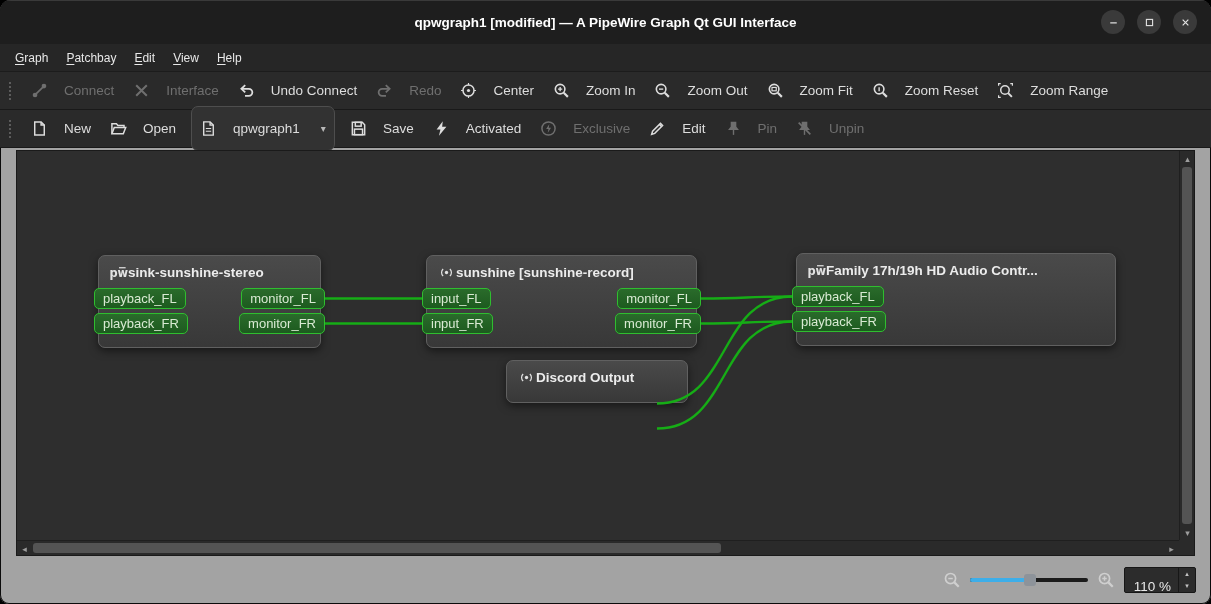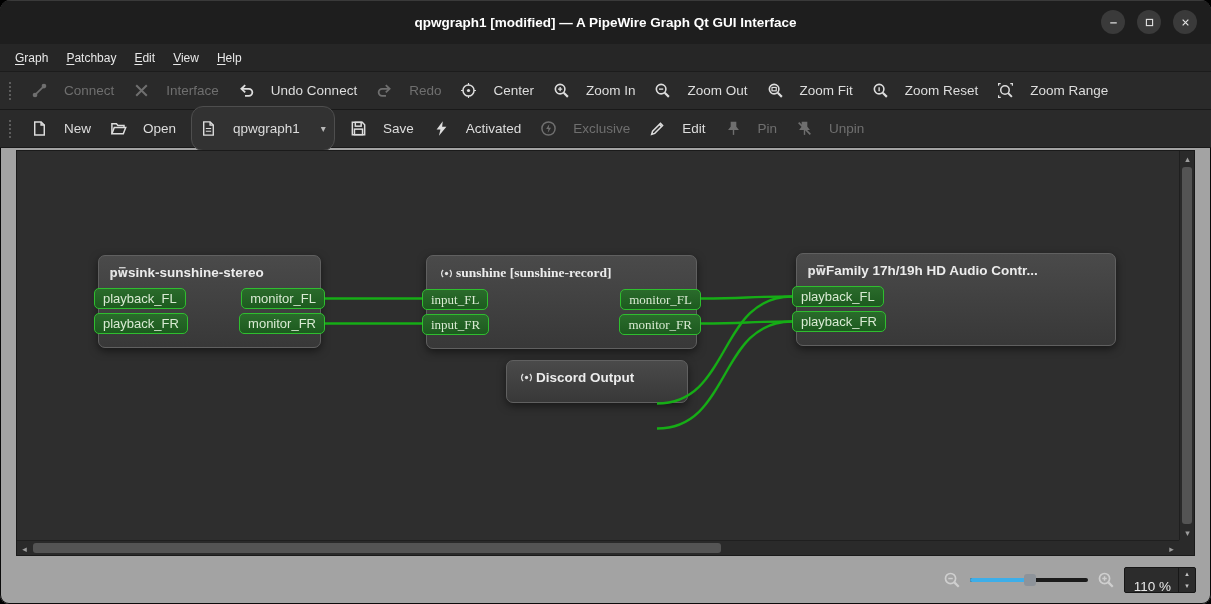--- a/index.html
+++ b/index.html
@@ -27,21 +27,21 @@
   
   .toolbar{height:38px;flex:none;display:flex;align-items:center;background:#2a2a2a;
     border-bottom:1px solid #191919;padding:0 4px;gap:1px;}
   .tb-handle{width:5px;height:20px;margin:0 8px 0 4px;
     background-image:radial-gradient(circle,#5c5c5c 35%,transparent 40%);background-size:4px 4px;}
   .tb-btn{display:flex;align-items:center;gap:16px;padding:5px 9px;border-radius:4px;color:#ddd;
     font-size:13.5px;white-space:nowrap;}
   .tb-btn.disabled{color:#6f6f6f;}
   .icon{display:inline-flex;width:17px;height:17px;flex:none;}
   .icon svg{width:100%;height:100%;display:block;}
-  .combo{border:1px solid #4e4e4e;background:#323232;padding:13px 8px;margin:0 5px;border-radius:12px;}
+  .combo{border:1px solid #4e4e4e;background:#323232;padding:13px 8px;margin:0 5px;border-radius:7px;}
   .combo-arrow{color:#b8b8b8;font-size:10px;margin-left:5px;}
   
   .client{flex:1;padding:2px 16px 0;min-height:0;}
   .canvas-wrap{position:relative;width:100%;height:100%;background:#2e2e2e;border:1px solid #1a1a1a;}
   .graph{position:absolute;left:0;top:0;right:15px;bottom:15px;overflow:hidden;}
   .wires{position:absolute;left:0;top:0;z-index:3;pointer-events:none;}
   .wire{fill:none;stroke:var(--wire-green);stroke-width:2.4px;}
   .nodes{position:absolute;inset:0;z-index:2;}
   .node{position:absolute;background:linear-gradient(#4a4a4a,#383838);border:1px solid #606060;
     border-radius:7px;box-shadow:0 3px 8px rgba(0,0,0,.5);padding:0 3px 9px;}
@@ -322,21 +322,21 @@
               </div>
               <div class="io-row">
                 <span class="port in">playback_FL</span>
                 <span class="port out">monitor_FL</span>
               </div>
               <div class="io-row">
                 <span class="port in">playback_FR</span>
                 <span class="port out">monitor_FR</span>
               </div>
             </div>
-            <div class="node" style="left: 409px; top: 104px; width: 271px; font-family: Liberation Serif, serif;">
+            <div class="node" style="left: 409px; top: 104px; width: 271px;">
               <div class="node-header">
                 <span class="icon">
                   <svg viewBox="0 0 16 16" fill="none" stroke="currentColor" stroke-width="1.3">
                     <circle cx="8" cy="8" r="1.8" fill="currentColor" stroke="none"></circle>
                     <path d="M4.4 4.2a5.2 5.2 0 0 0 0 7.6M11.6 4.2a5.2 5.2 0 0 1 0 7.6"></path>
                   </svg>
                 </span>
                 <span>sunshine [sunshine-record]</span>
               </div>
               <div class="io-row">

